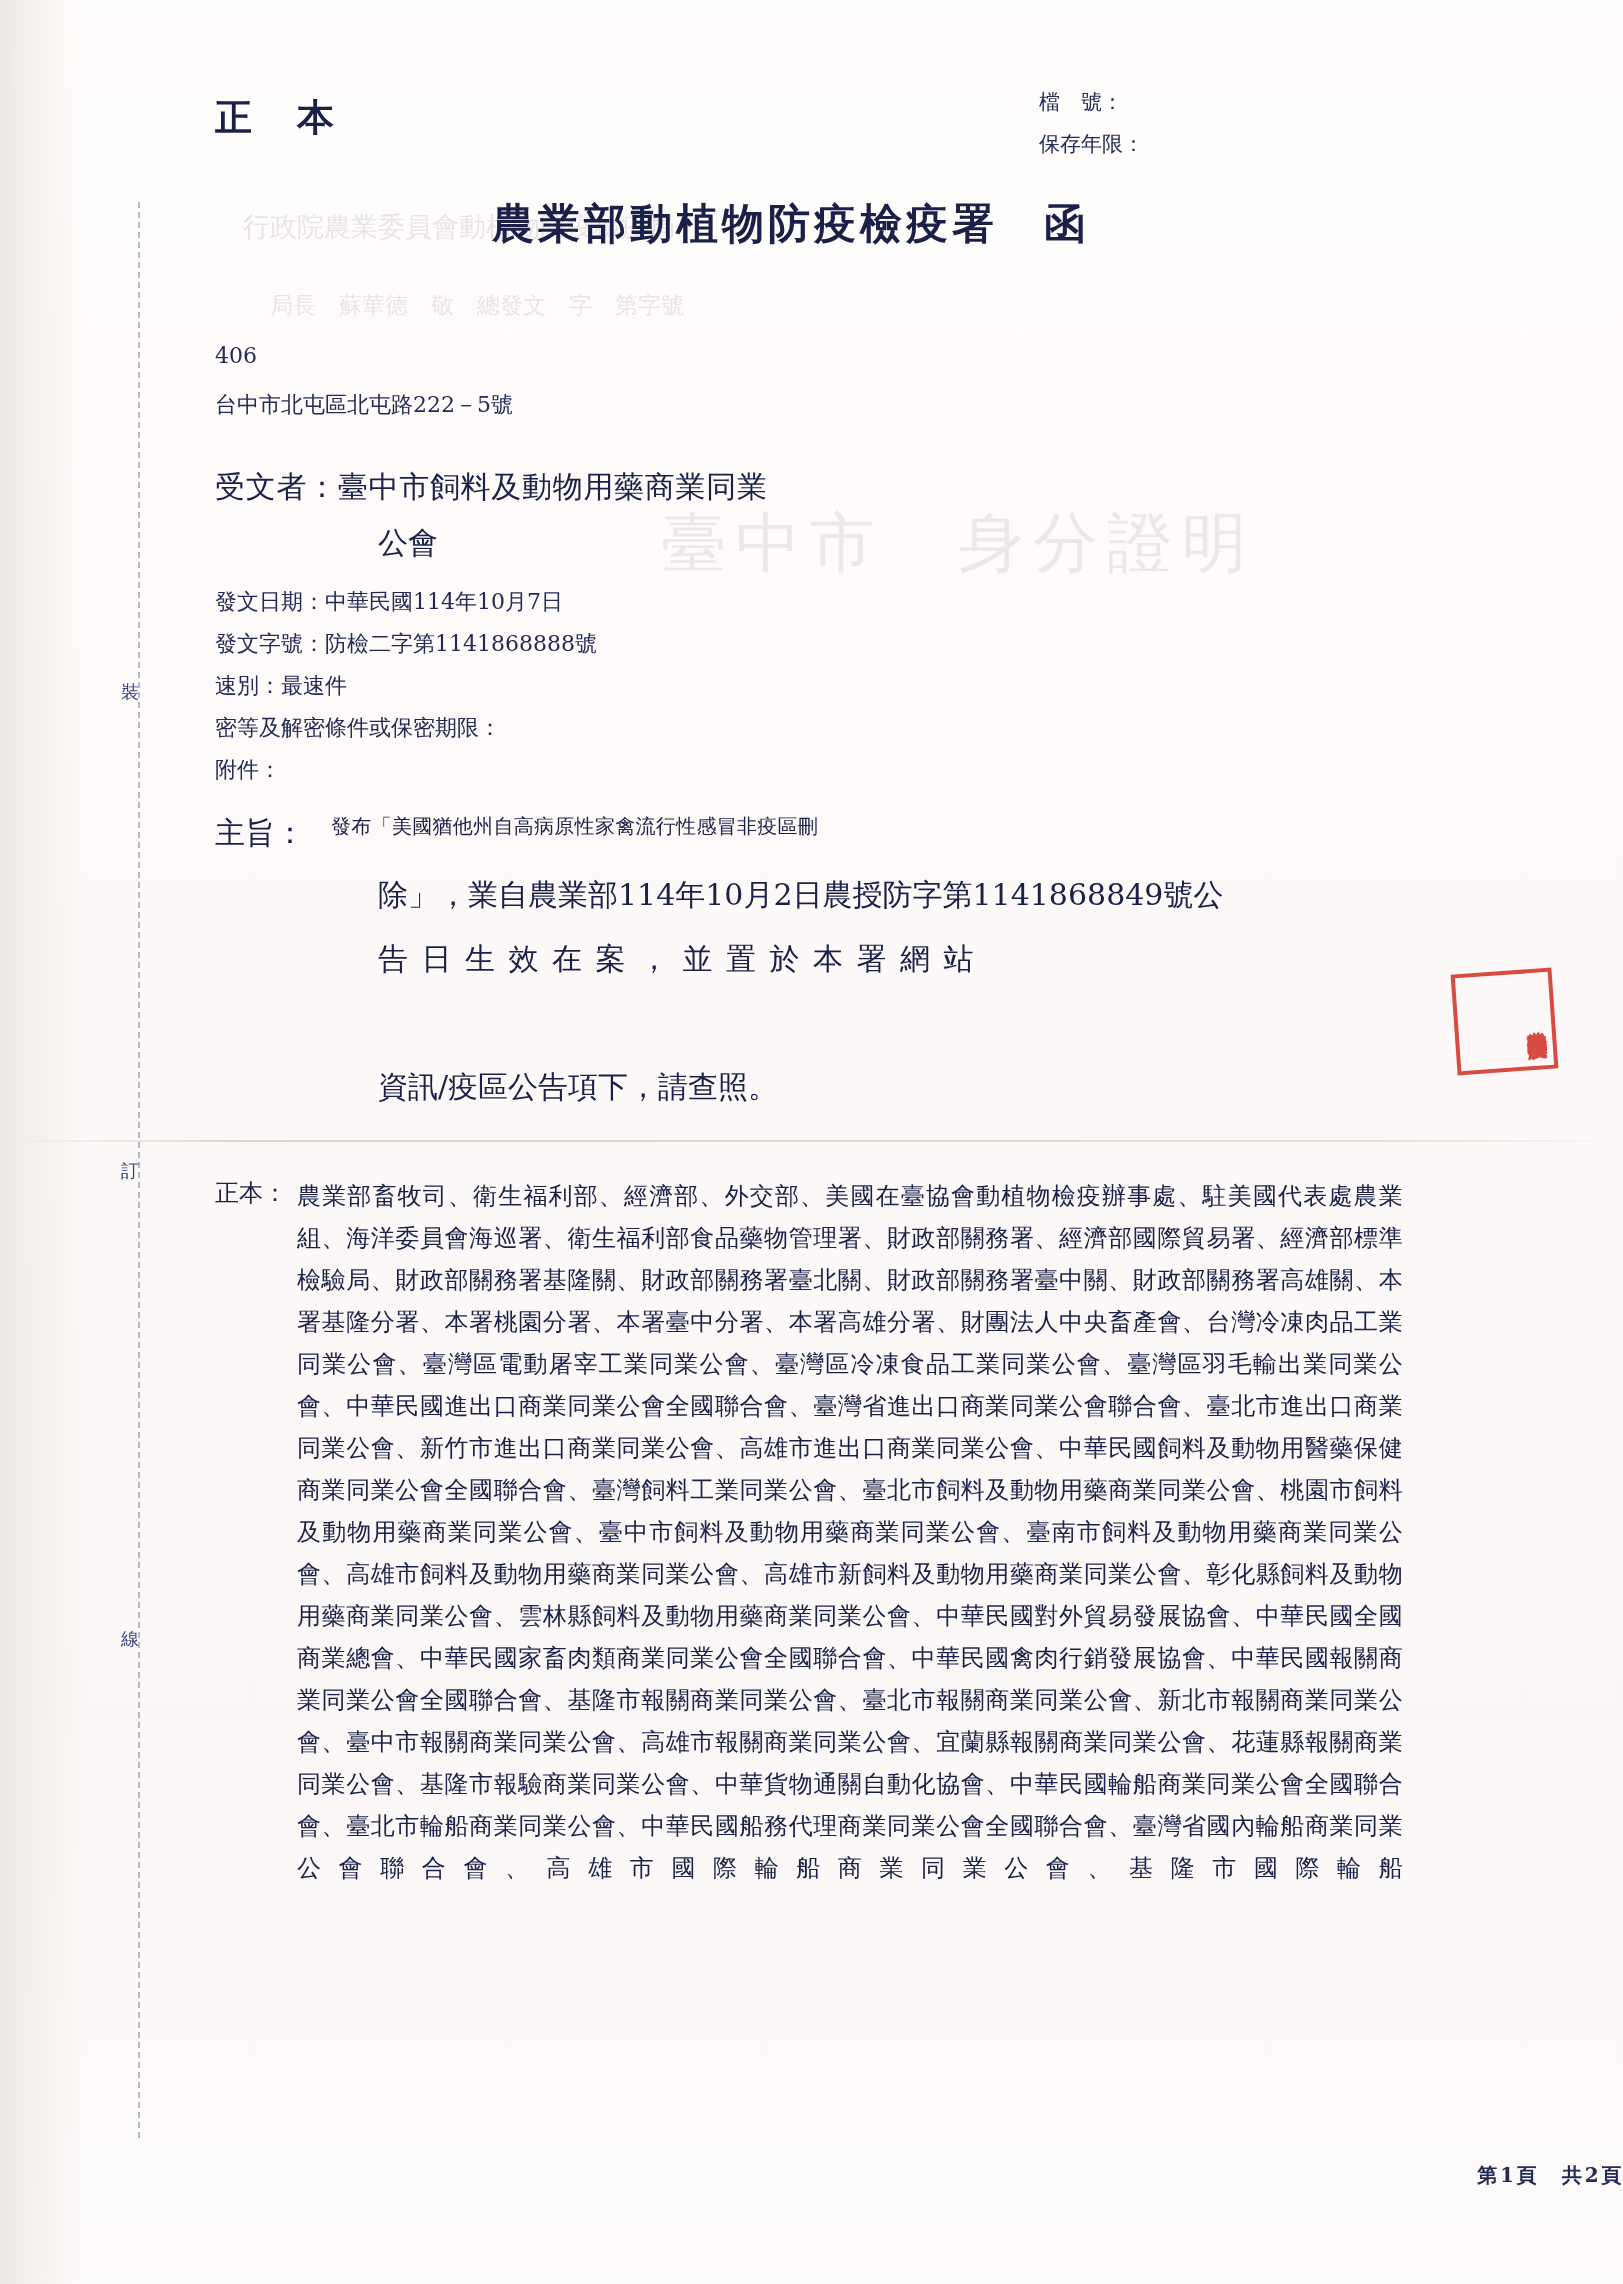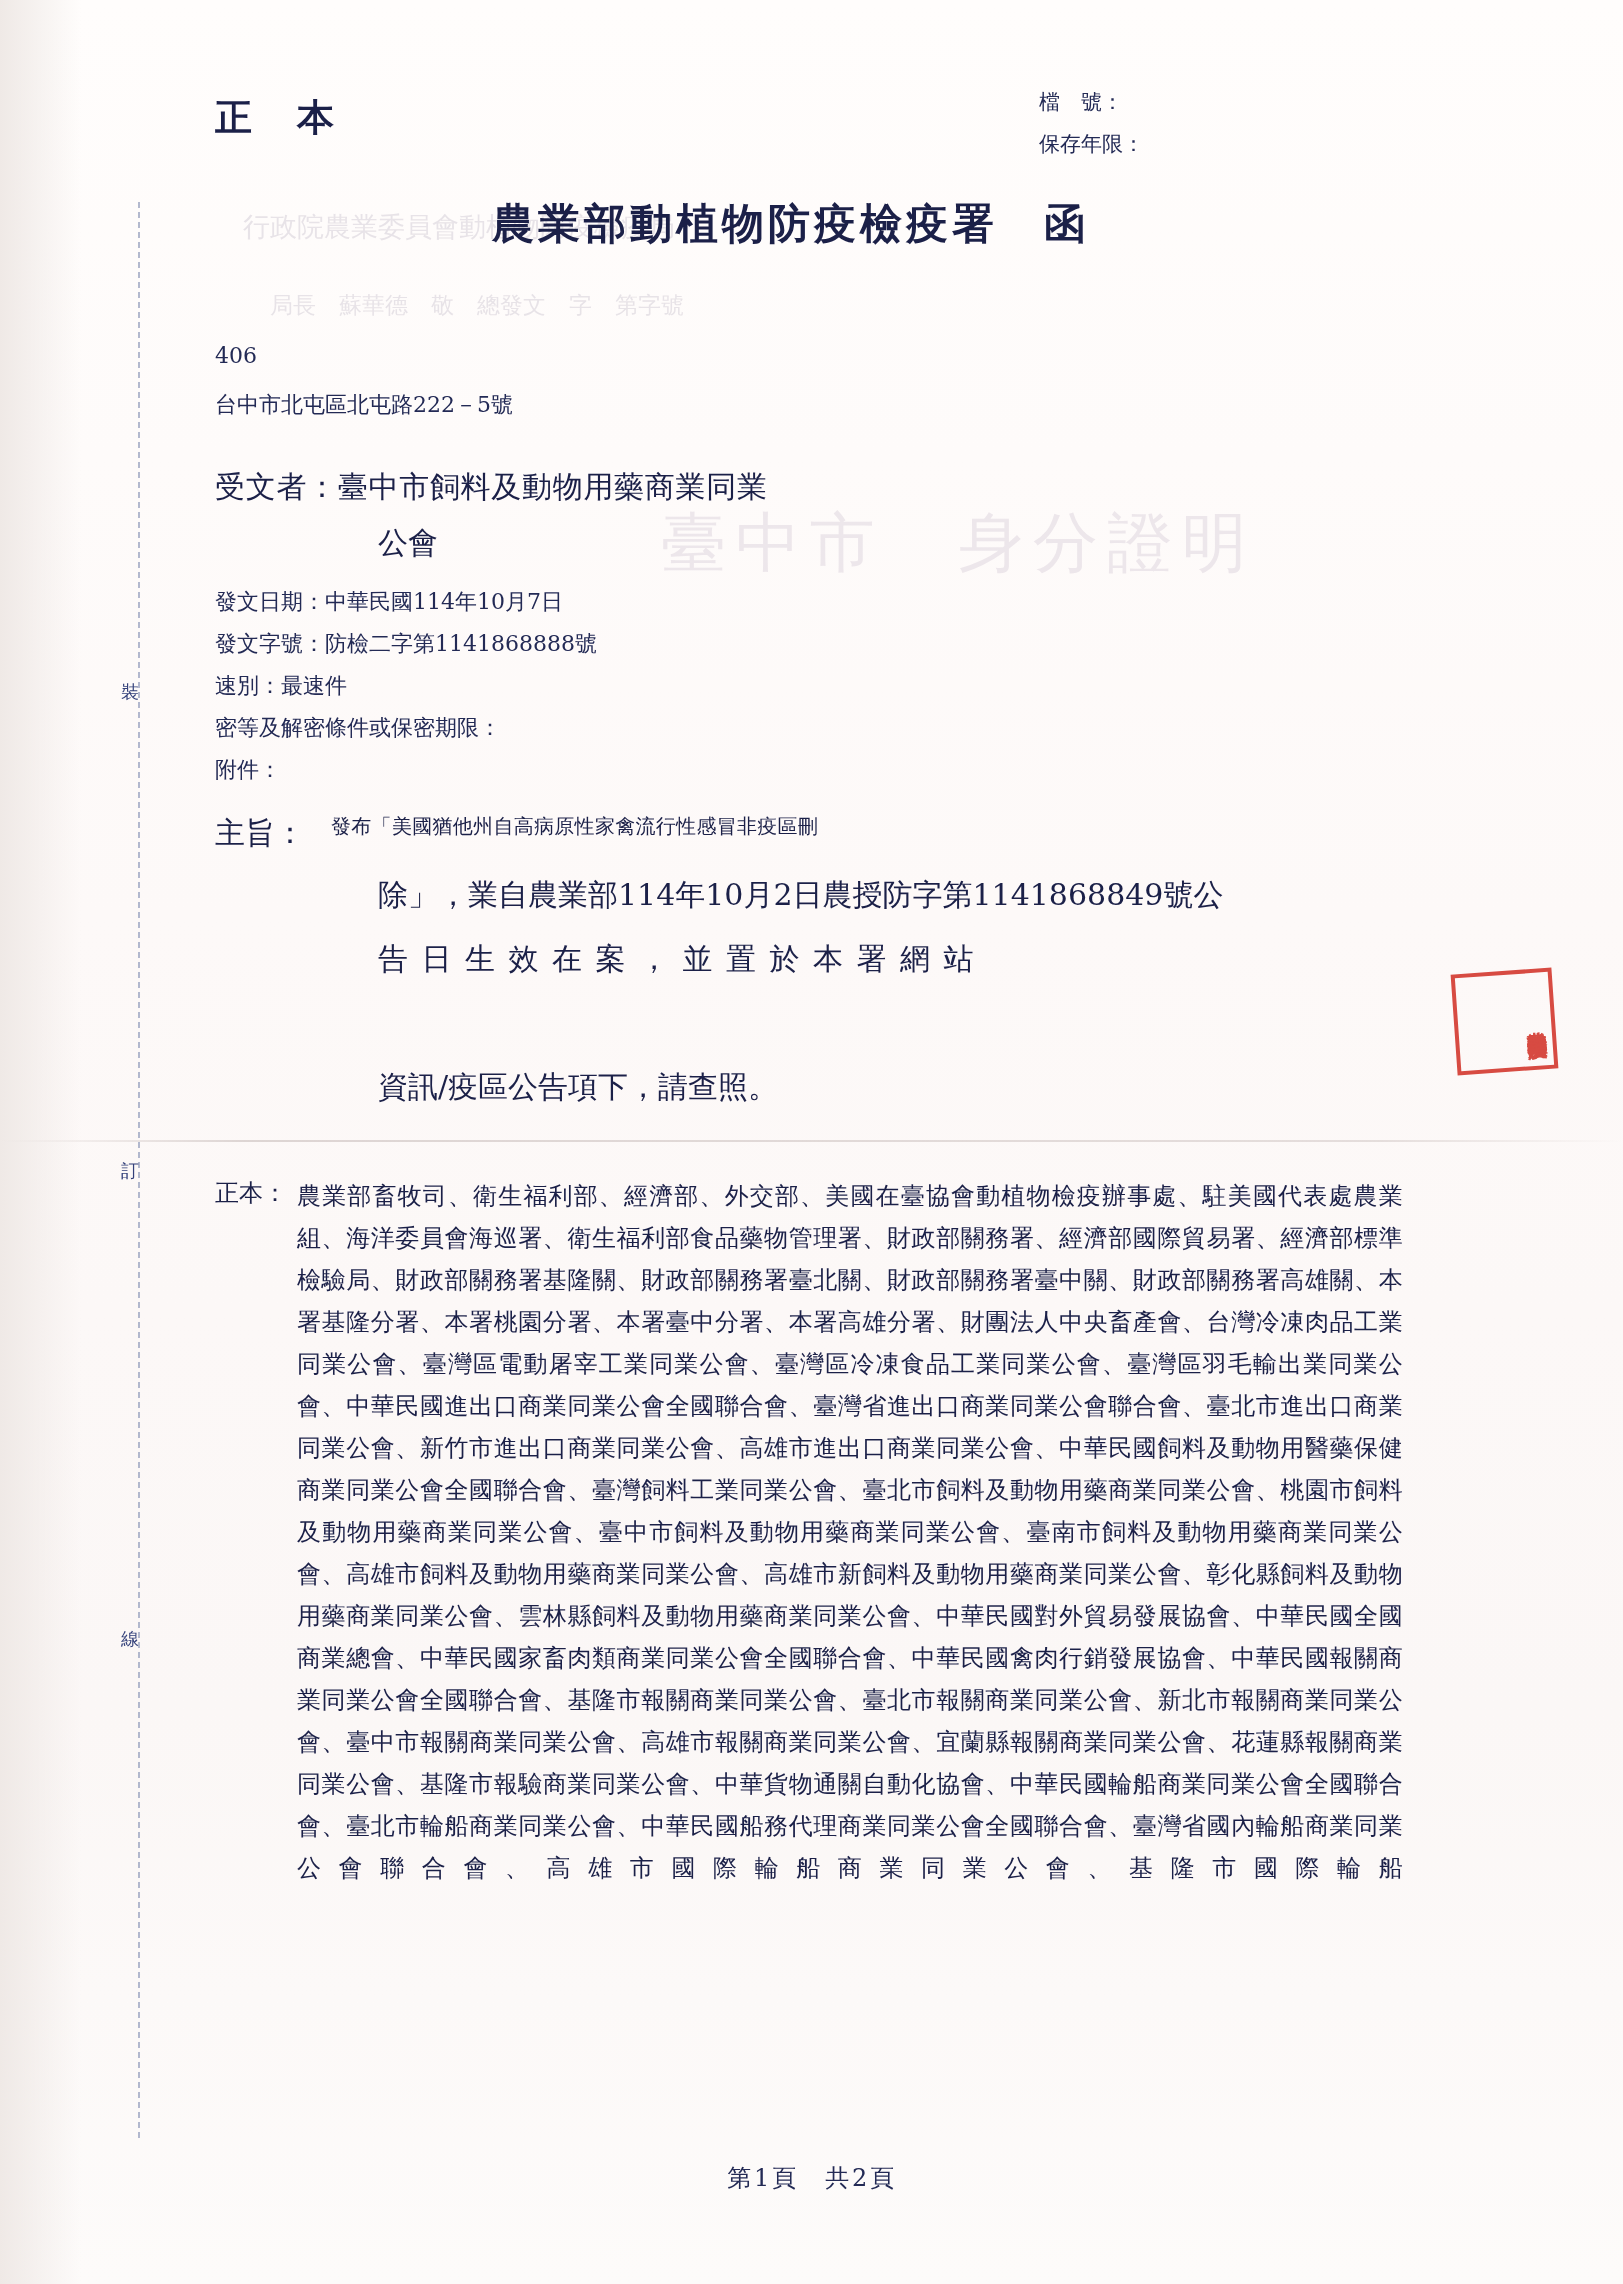--- a/index.html
+++ b/index.html
@@ -158,23 +158,24 @@
     line-height: 42px;
     text-align: justify;
     text-align-last: justify;
     letter-spacing: 0.3px;
   }
 
   .footer {
     position: absolute;
     left: 0; right: 0;
     top: 2162px;
-    text-align: center;
-    font-size: 24px;
+    text-align: right;
+    font-size: 20px;
     letter-spacing: 2.7px;
+    font-weight: bold;
   }
 
   .faint {
     position: absolute;
     color: rgba(150,140,165,0.22);
     white-space: pre;
     font-size: 27px;
   }
   .faint-big {
     position: absolute;

